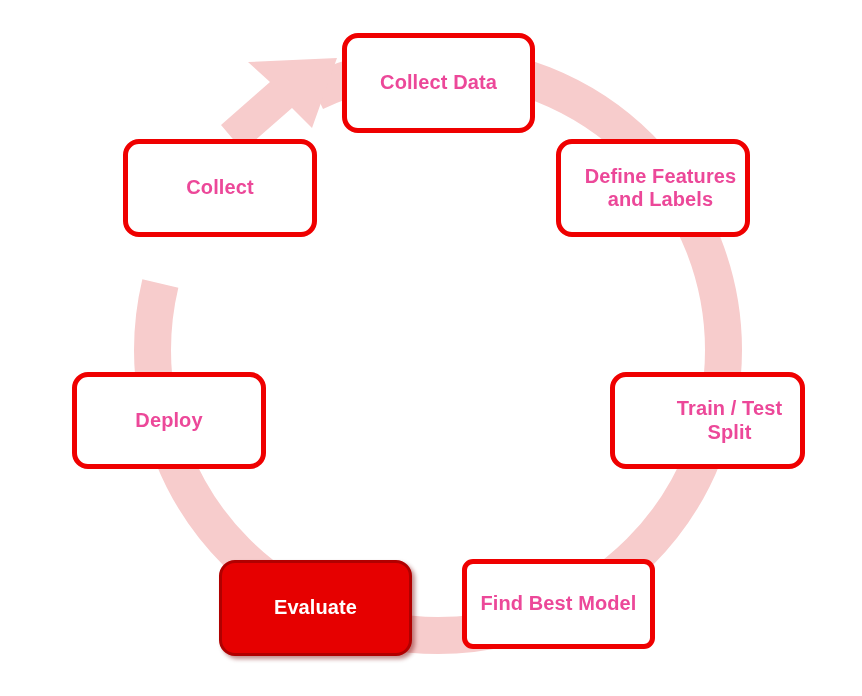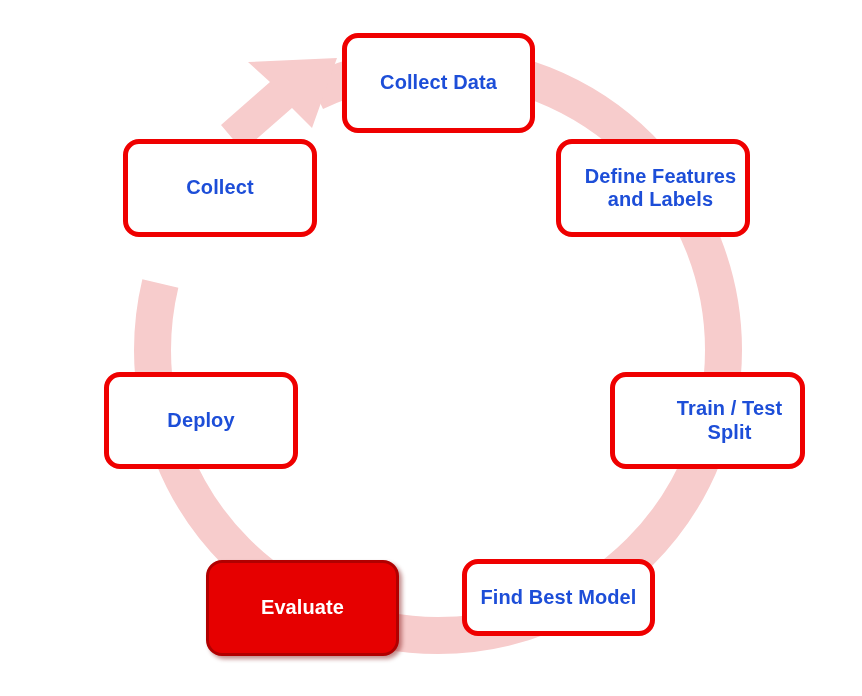--- a/index.html
+++ b/index.html
@@ -33,21 +33,21 @@
     justify-content: center;
     text-align: center;
     border-radius: 16px;
     line-height: 1.16;
     white-space: pre-line;
     letter-spacing: 0.1px;
   }
   .node.plain {
     background: #ffffff;
     border: 5px solid #ef0000;
-    color: #1d4ed8;
+    color: #ec4899;
     font-weight: bold;
     font-size: 20px;
   }
   .node.active {
     background: #e60000;
     border: 3px solid #b00000;
     color: #ffffff;
     font-weight: bold;
     font-size: 20px;
     box-shadow: 3px 3px 4px rgba(120,0,0,0.45);
@@ -79,29 +79,29 @@
   <div class="node plain" style="left:556px; top:139px; width:194px; height:98px;padding-left:15px;">
     <span class="node-label">Define Features
 and Labels</span>
   </div>
 
   <div class="node plain" style="left:610px; top:372px; width:195px; height:97px;padding-left:44px;">
     <span class="node-label">Train / Test
 Split</span>
   </div>
 
-  <div class="node plain" style="left:462px; top:559px; width:193px; height:77px;">
+  <div class="node plain" style="left:462px; top:559px; width:193px; height:90px;border-radius:11px;">
     <span class="node-label">Find Best Model</span>
   </div>
 
-  <div class="node active" style="left:206px; top:560px; width:193px; height:96px;">
+  <div class="node active" style="left:219px; top:560px; width:193px; height:96px;">
     <span class="node-label">Evaluate</span>
   </div>
 
-  <div class="node plain" style="left:72px; top:372px; width:194px; height:97px;margin-left:32px;">
+  <div class="node plain" style="left:72px; top:372px; width:194px; height:97px;">
     <span class="node-label">Deploy</span>
   </div>
 
   <div class="node plain" style="left:123px; top:139px; width:194px; height:98px;">
     <span class="node-label">Collect</span>
   </div>
 
 </div>
 
 </body></html>

